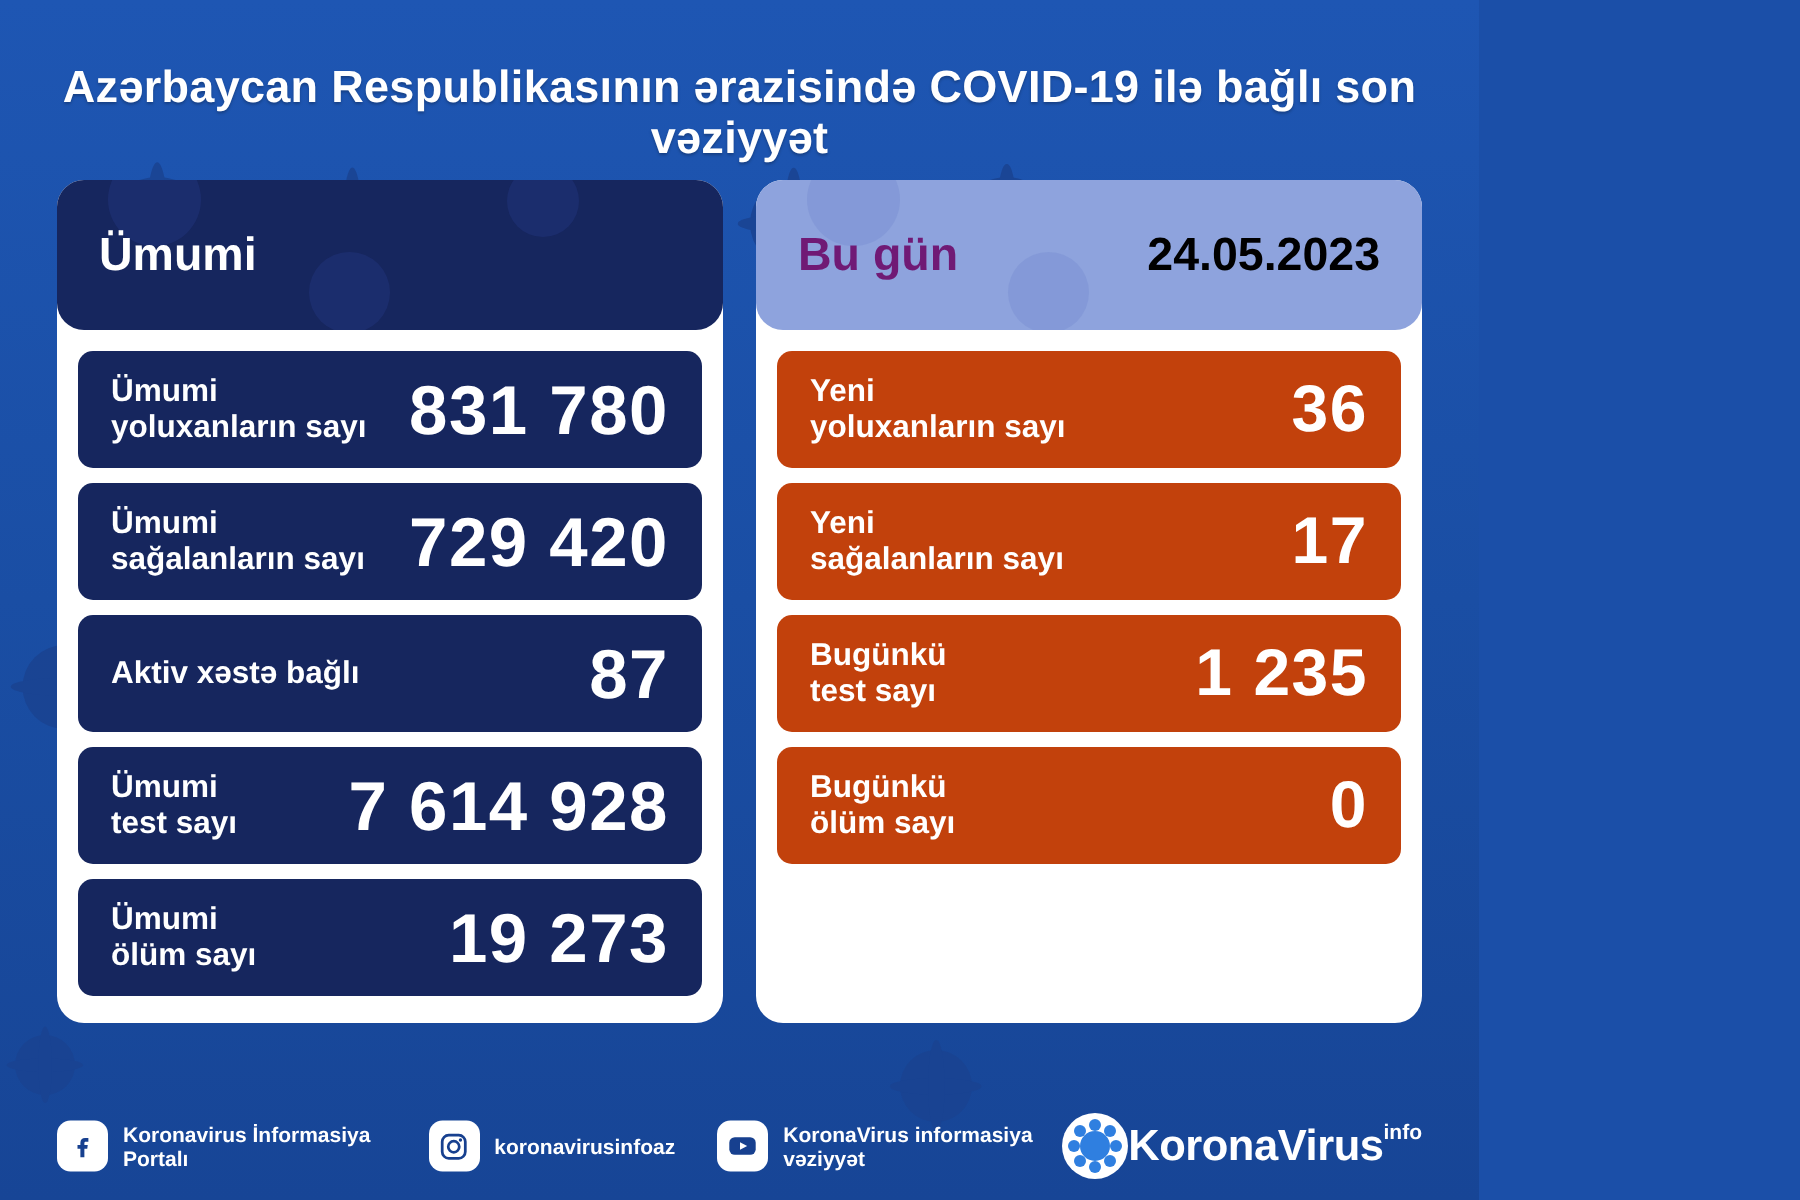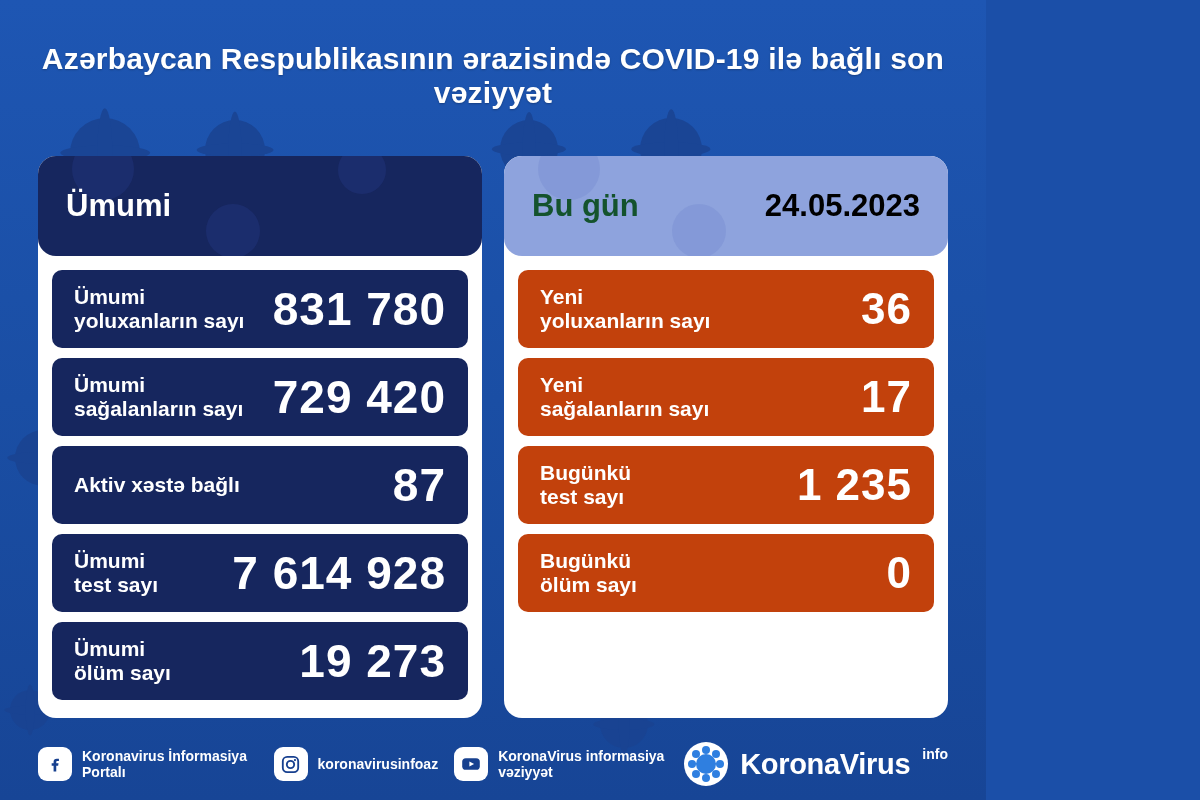--- a/index.html
+++ b/index.html
@@ -60,21 +60,20 @@
     text-shadow: 0 1px 2px rgba(0,0,0,.25);
     z-index: 5;
   }
 
   .columns {
     position: absolute;
     left: 38px; right: 38px; top: 120px;
     display: flex;
     gap: 22px;
     z-index: 4;
-    margin-top: 36px;
   }
   .col { flex: 1; border-radius: 18px; padding: 0; }
   .col-left  { background: #ffffff; }
   .col-right { background: #ffffff; }
 
   .col-head {
     height: 100px;
     border-radius: 18px;
     display: flex;
     align-items: center;
@@ -85,21 +84,21 @@
     overflow: hidden;
   }
   .col-left .col-head  { background: #16265e; }
   .col-right .col-head { background: #8ea3dd; }
 
   .col-head .h-title {
     font-size: 31px;
     font-weight: bold;
     position: relative; z-index: 2;
   }
-  .col-right .col-head .h-title { color: #14532d; }
+  .col-right .col-head .h-title { color: #701a75; }
   .col-head .h-date {
     font-size: 31px;
     font-weight: bold;
     color: #000000;
     position: relative; z-index: 2;
   }
   .head-virus {
     position: absolute;
     border-radius: 50%;
     opacity: .55;
@@ -149,21 +148,21 @@
     left: 0; right: 0; bottom: 0;
     height: 72px;
     display: flex;
     align-items: center;
     padding: 0 38px;
     z-index: 6;
   }
   .social {
     display: flex;
     align-items: center;
-    gap: 16px;
+    gap: 28px;
     flex: 1;
   }
   .social-item {
     display: flex;
     align-items: center;
     gap: 10px;
     color: #ffffff;
     font-size: 14px;
     font-weight: bold;
   }
@@ -175,21 +174,20 @@
     color: #17408f;
     font-weight: bold;
     font-size: 20px;
     flex: none;
   }
   .sicon svg { display:block; }
 
   .brand {
     display: flex;
     align-items: center;
-    gap: 12px;
   }
   .brand-mark {
     width: 44px; height: 44px;
     border-radius: 50%;
     background: #ffffff;
     position: relative;
     flex: none;
   }
   .brand-mark::after {
     content: "";

